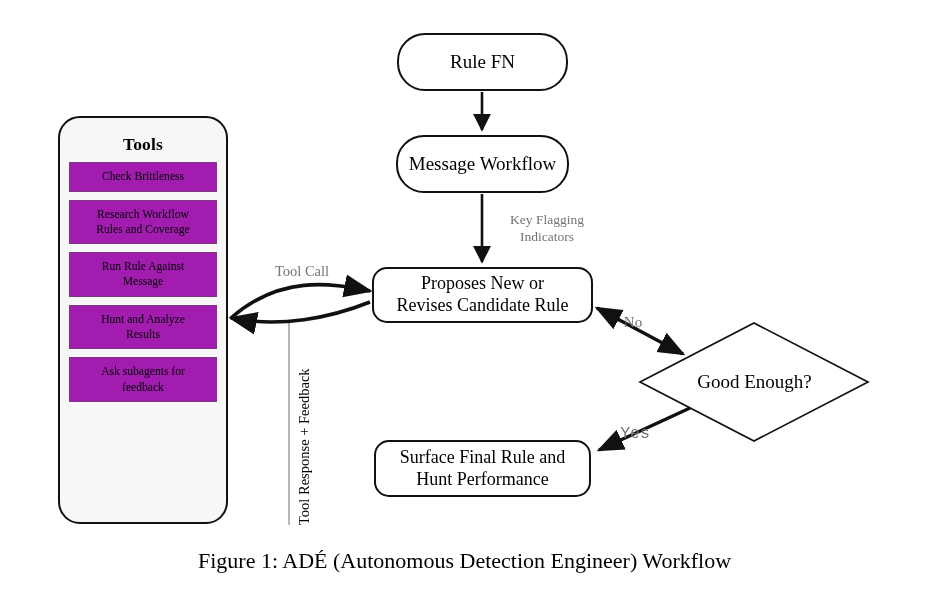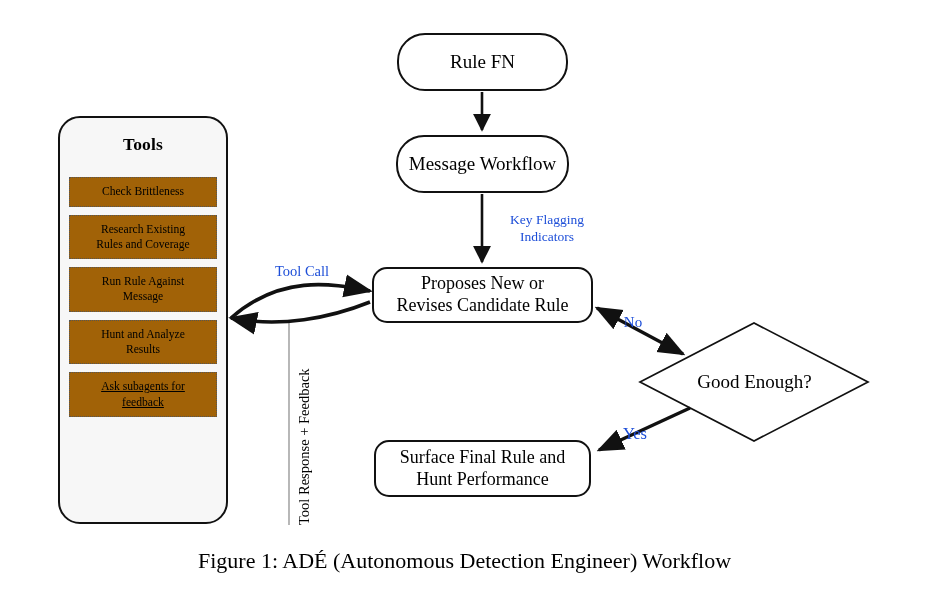--- a/index.html
+++ b/index.html
@@ -39,38 +39,38 @@
     border: 2.6px solid #111111;
     border-radius: 22px;
     background: #f7f7f7;
     padding: 10px 9px 10px 9px;
   }
   .tools-title {
     text-align: center;
     font-weight: bold;
     font-size: 17.5px;
     line-height: 1.1;
-    margin: 7px 0 23px 0;
+    margin: 7px 0 8px 0;
     letter-spacing: 0.2px;
   }
   .tool-item {
     box-sizing: border-box;
     border: 1.4px dotted #555555;
-    background: #a16207;
+    background: #a21caf;
     text-align: center;
     font-size: 11.6px;
     line-height: 1.32;
     padding: 6px 4px 6px 4px;
     margin-bottom: 8px;
     min-height: 22px;
     display: flex;
     align-items: center;
     justify-content: center;
   }
-  .tool-item:last-child { margin-bottom: 0; text-decoration: underline; }
+  .tool-item:last-child { margin-bottom: 0; }
 
   
   .node {
     position: absolute;
     box-sizing: border-box;
     border: 2.6px solid #111111;
     border-radius: 28px;
     background: #ffffff;
     display: flex;
     align-items: center;
@@ -110,26 +110,26 @@
     font-size: 19px;
   }
 
   
   .edge-label {
     position: absolute;
     font-size: 13.5px;
     line-height: 1.25;
     text-align: center;
     white-space: pre-line;
-    color: #1d4ed8;
+    color: #737373;
   }
   #label-key-flagging { left: 487px; top: 212px; width: 120px; text-align: center; }
   #label-tool-call    { left: 247px; top: 262px; width: 110px; font-size: 14.5px; }
   #label-no           { left: 612px; top: 313px; width: 42px;  font-size: 15px; }
-  #label-yes          { left: 614px; top: 424px; width: 42px;  font-size: 16.5px; }
+  #label-yes          { left: 614px; top: 424px; width: 42px;  font-size: 16.5px; font-family: Liberation Mono, monospace; }
   #label-tool-response-wrap {
     position: absolute;
     left: 296px;
     top: 525px;
     width: 0; height: 0;
   }
   #label-tool-response-inner {
     position: absolute;
     left: 0; top: 0;
     transform: rotate(-90deg);
@@ -181,21 +181,21 @@
 
     <path d="M 370 302 C 330 318, 280 328, 231 318" fill="none" stroke="#111111" stroke-width="3.6" marker-end="url(#arrowSlim)"></path>
 
     <line x1="289" y1="320" x2="289" y2="525" stroke="#111111" stroke-width="1.1" opacity="0.55"></line>
   </svg>
 
   <div class="tools-panel">
     <div class="tools-title">Tools</div>
 
     <div class="tool-item">Check Brittleness</div>
-    <div class="tool-item" style="white-space: pre-line;">Research Existing
+    <div class="tool-item" style="white-space: pre-line;">Research Workflow
 Rules and Coverage</div>
     <div class="tool-item" style="white-space: pre-line;">Run Rule Against
 Message</div>
     <div class="tool-item" style="white-space: pre-line;">Hunt and Analyze
 Results</div>
     <div class="tool-item" style="white-space: pre-line;">Ask subagents for
 feedback</div>
   </div>
 
   <div class="node" id="node-rule-fn">Rule FN</div>

